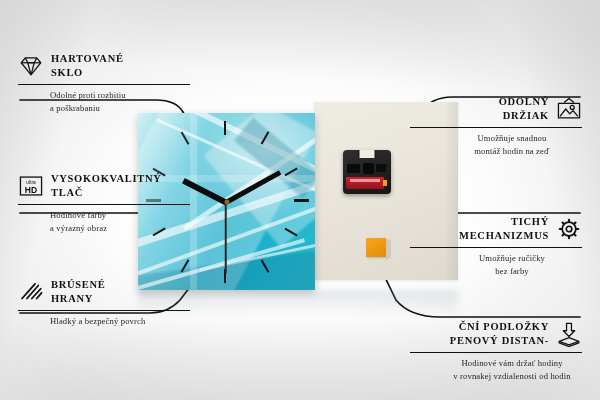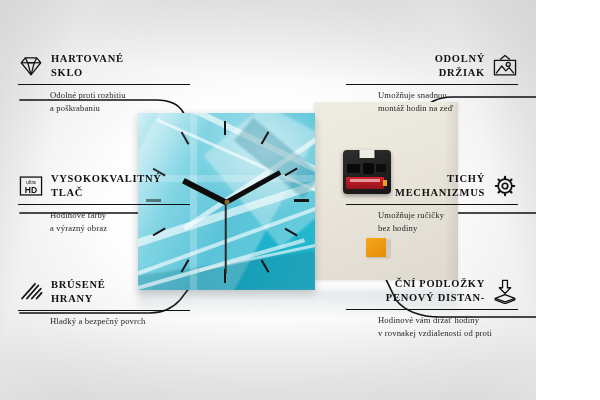--- a/index.html
+++ b/index.html
@@ -2,21 +2,21 @@
 <html><head>
 <meta charset="utf-8">
 <style>
   html,body{margin:0;padding:0;}
   body{
     width:600px;height:400px;overflow:hidden;
     font-family:"Liberation Serif", serif;
     background:#ffffff;
   }
   #stage{
-    position:relative;width:536px;height:400px;overflow:hidden;
+    position:relative;width:600px;height:400px;overflow:hidden;
     background:
       radial-gradient(ellipse 70% 60% at 50% 50%, #ffffff 0%, #fdfdfd 45%, #f2f2f2 72%, #e6e6e6 100%);
   }
   #stage:before{
     content:"";position:absolute;inset:0;
     background:
       linear-gradient(104deg, rgba(214,214,214,.85) 0%, rgba(240,240,240,.25) 14%, rgba(255,255,255,0) 26%),
       linear-gradient(256deg, rgba(214,214,214,.85) 0%, rgba(240,240,240,.25) 14%, rgba(255,255,255,0) 26%),
       linear-gradient(184deg, rgba(205,205,205,.55) 0%, rgba(255,255,255,0) 22%),
       linear-gradient(0deg, rgba(208,208,208,.5) 0%, rgba(255,255,255,0) 20%);
@@ -72,28 +72,28 @@
         background:linear-gradient(150deg,#f6a81b,#e48b06);box-shadow:1px 1px 2px rgba(0,0,0,.18);}
   .foam:after{content:"";position:absolute;right:-5px;top:2px;width:5px;height:19px;
         background:#cfcabd;transform:skewY(-32deg);}
   .reflect{position:absolute;left:0;top:188px;width:320px;height:26px;
         background:linear-gradient(180deg,rgba(120,150,160,.22),rgba(255,255,255,0));
         filter:blur(3px);}
 
   
   .feat{position:absolute;width:172px;}
   .feat .head{display:flex;align-items:center;gap:7px;}
-  .feat.right .head{flex-direction:row-reverse;}
+  .feat.right .head{flex-direction:row-reverse;margin-top:43px;}
   .feat .title{font-size:10.5px;font-weight:bold;letter-spacing:.7px;color:#111;
        line-height:1.32;text-transform:uppercase;}
   .feat.left .title{text-align:left;}
   .feat.right .title{text-align:right;}
   .rule{height:1.6px;background:#111;margin:4px 0 4px;}
   .feat .sub{font-size:8.6px;color:#262626;line-height:1.42;letter-spacing:.15px;margin-left:32px;}
-  .feat.right .sub{text-align:left;}
+  .feat.right .sub{text-align:center;}
   .ico{width:26px;height:26px;flex:0 0 26px;display:block;}
 
   #f1{left:18px;top:52px;}
   #f2{left:18px;top:172px;}
   #f3{left:18px;top:278px;}
   #f4{right:18px;top:52px;}
   #f5{right:18px;top:172px;}
   #f6{right:18px;top:277px;}
 </style>
 </head>
@@ -275,38 +275,38 @@
         </g>
       </svg>
       <div class="title">
         <div>TICHÝ</div>
         <div>MECHANIZMUS</div>
       </div>
     </div>
     <div class="rule"></div>
     <div class="sub">
       <div>Umožňuje ručičky</div>
-      <div>bez hodiny</div>
+      <div>bez farby</div>
     </div>
   </div>
 
   <div class="feat right" id="f6">
     <div class="head">
       <svg class="ico" viewBox="0 0 32 32">
         <g fill="none" stroke="#111" stroke-width="1.6" stroke-linejoin="round">
           <path d="M13 3 H19 V12 H23 L16 19 L9 12 H13 Z"></path>
           <path d="M16 20.5 L4 25 L16 29.5 L28 25 Z"></path>
           <path d="M4 25 V27 L16 31.5 L28 27 V25"></path>
         </g>
       </svg>
       <div class="title">
         <div>ČNÍ PODLOŽKY</div>
         <div>PENOVÝ DISTAN-</div>
       </div>
     </div>
     <div class="rule"></div>
     <div class="sub">
       <div>Hodinové vám držať hodiny</div>
-      <div>v rovnakej vzdialenosti od proti</div>
+      <div>v rovnakej vzdialenosti od hodin</div>
     </div>
   </div>
 
 </div>
 
 </body></html>

